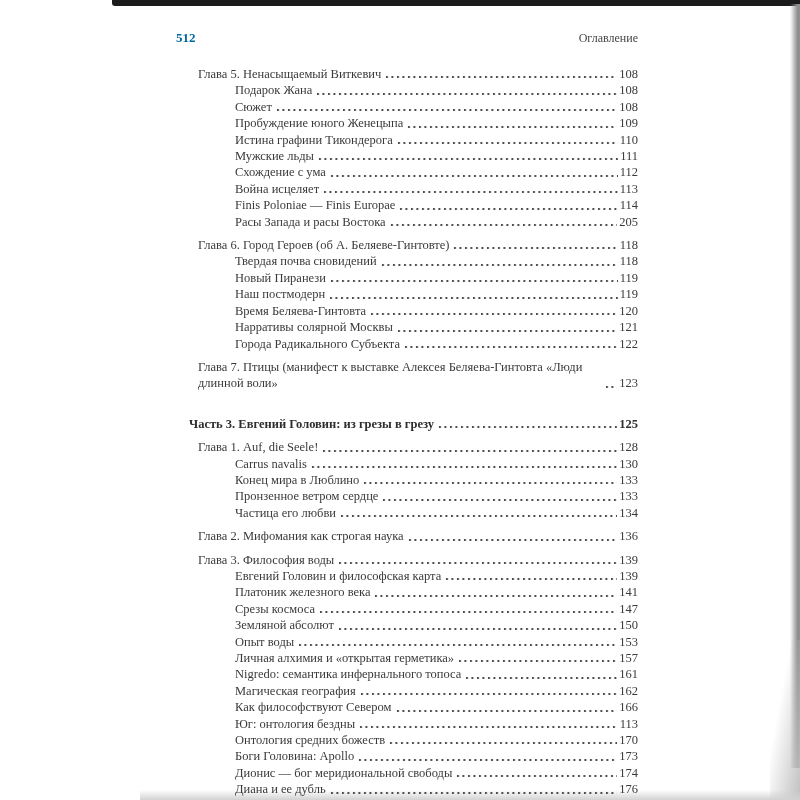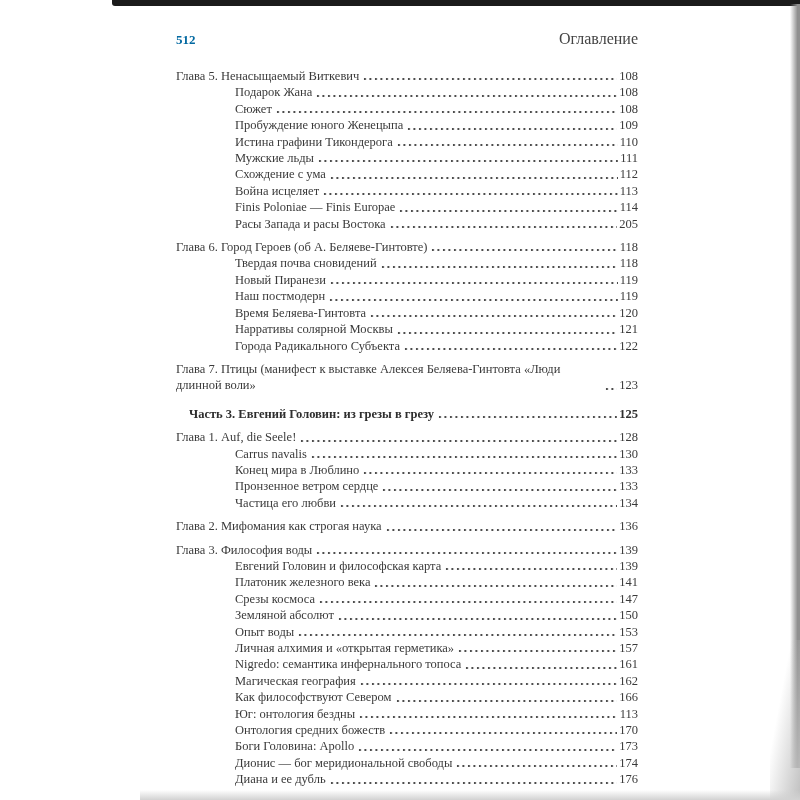--- a/index.html
+++ b/index.html
@@ -32,32 +32,32 @@
   }
 
   .page {
     position: absolute; left: 176px; top: 30px; width: 462px;
   }
   .page-header {
     display: flex; justify-content: space-between; align-items: baseline;
     margin-bottom: 20px;
   }
   .folio { font-weight: bold; font-size: 13px; color: #0369a1; }
-  .running-title { font-size: 16px; color: #444; }
+  .running-title { font-size: 12px; color: #444; }
 
   .toc { }
   .toc-line {
     display: flex; align-items: flex-end;
     font-size: 12.5px; line-height: 16.4px;
   }
   .lvl-part    { margin-left: 13px; font-weight: bold; color: #2e2e2e; }
-  .lvl-chapter { }
+  .lvl-chapter { margin-left: 22px; }
   .lvl-sub     { margin-left: 59px; }
   .gap    { margin-top: 7px; }
-  .gap-lg { margin-top: 12px; }
+  .gap-lg { margin-top: 24px; }
 
   .toc-title { }
   .dot-leader {
     flex: 1; min-width: 12px;
     margin: 0 2px 3px 4px; height: 4px;
     background-image: radial-gradient(circle at 2px 2px, #4c4c4c 0.9px, rgba(0,0,0,0) 1.4px);
     background-size: 5.5px 4px;
     background-repeat: repeat-x;
     background-position: 0 100%;
   }

